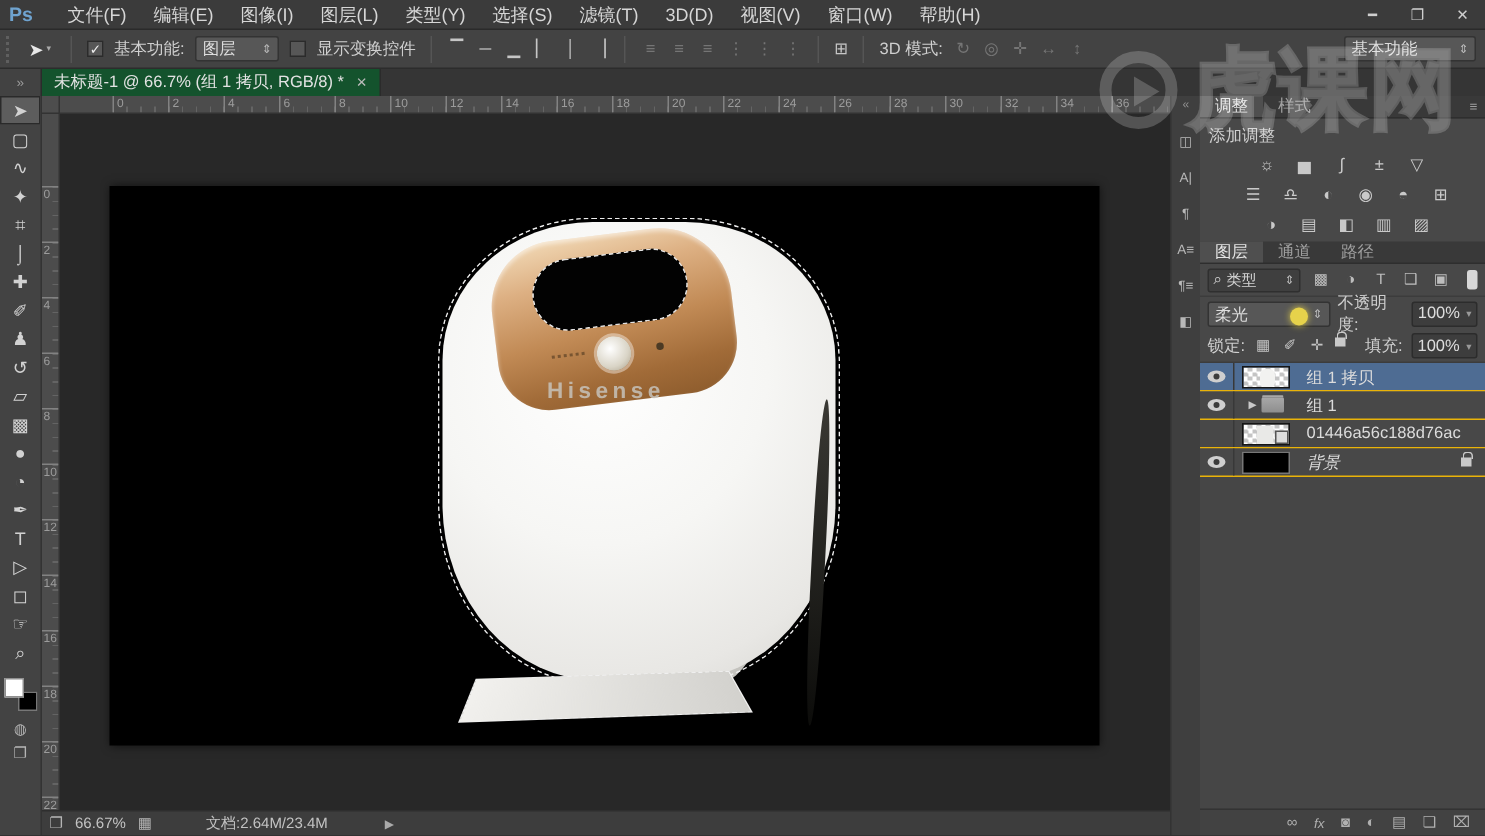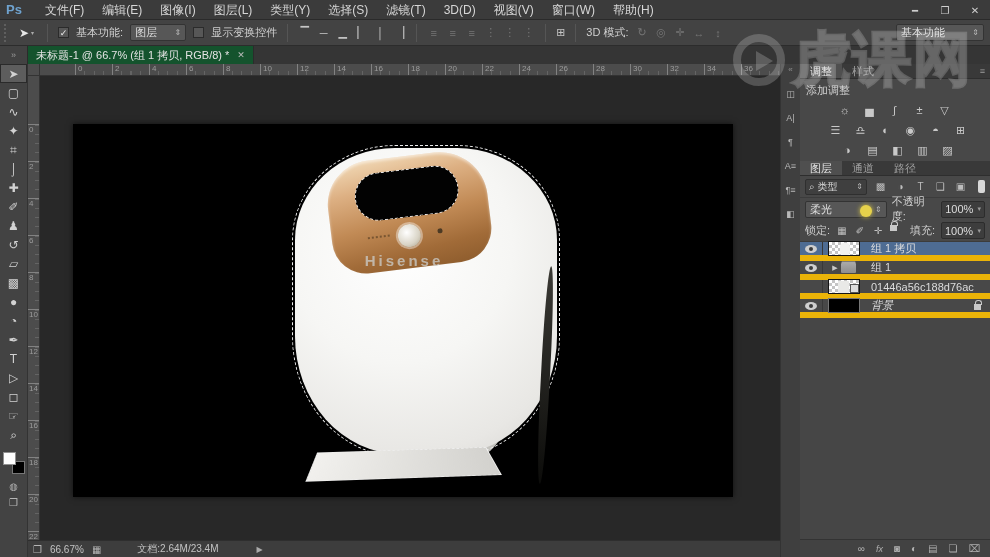--- a/index.html
+++ b/index.html
@@ -114,21 +114,21 @@
   .lay-blend{height:22px;display:flex;align-items:center;gap:5px;padding:0 5px}
   .blendsel{width:86px;height:17px}
   .valbox{display:flex;align-items:center;justify-content:space-between;background:#3d3d3d;border:1px solid #2c2c2c;
     border-radius:2px;height:17px;width:46px;padding:0 3px;font-size:11px;color:#ddd}
   .valbox .caret{font-size:7px;color:#999}
   .lay-lock{height:22px;display:flex;align-items:center;gap:6px;padding:0 5px;border-bottom:1px solid #3c3c3c}
   .lock-icon{font-size:10px;color:#c3c3c3;width:12px;text-align:center;position:relative}
   .fill-label{margin-left:auto}
   .lay-lock .valbox{width:44px}
 
-  .layer-row{height:19px;display:flex;align-items:center;border-bottom:6px solid #eab308;background:#484848}
+  .layer-row{height:19px;display:flex;align-items:center;border-bottom:1px solid #eab308;background:#484848}
   .layer-row.selected{background:#4e6c93}
   .eye-cell{width:23px;height:100%;border-right:1px solid #383838;display:flex;align-items:center;justify-content:center}
   .eye-on{width:12px;height:8px;background:#cfcfcf;border-radius:50%;position:relative;display:inline-block}
   .eye-on::after{content:"";position:absolute;left:4px;top:2px;width:4px;height:4px;background:#3c3c3c;border-radius:50%}
   .eye-off{width:12px;height:8px;display:inline-block}
   .thumb-cell{width:42px;display:flex;align-items:center;justify-content:center}
   .thumb{width:32px;height:15px;border:1px solid #151515;position:relative;display:inline-block}
   .thumb-product{background:repeating-conic-gradient(#c4c4c4 0 25%,#ffffff 0 50%) 0 0/6px 6px}
   .thumb-product::after{content:"";position:absolute;left:11px;top:1px;width:10px;height:12px;background:#f2f2f0;border-radius:4px 4px 3px 3px}
   .thumb-group{border:none;background:none;display:flex;align-items:center;justify-content:center;gap:3px}

